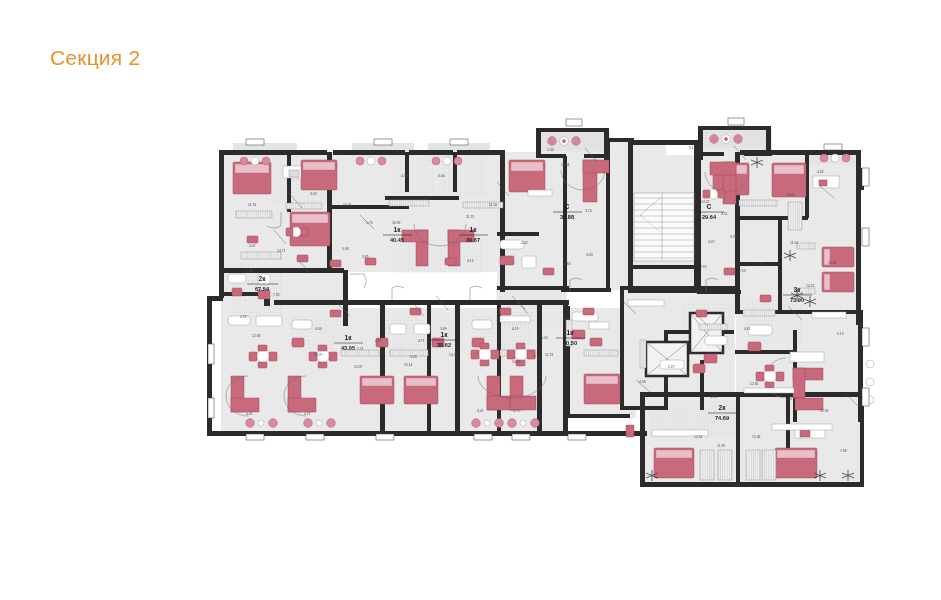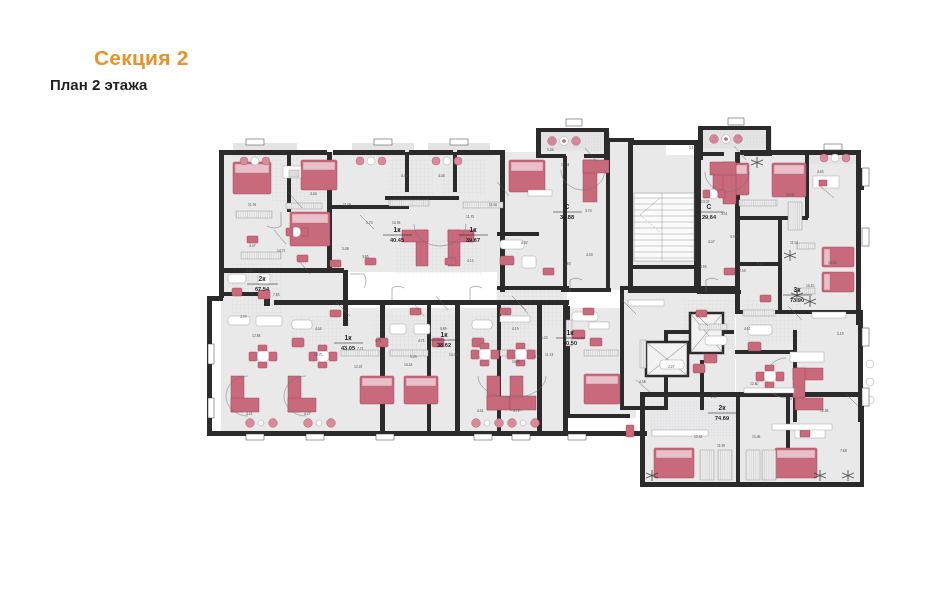--- a/index.html
+++ b/index.html
@@ -9,22 +9,22 @@
     font-family:"Liberation Sans",sans-serif;
     overflow:hidden;
     position:relative;
   }
   #titleBlock{position:absolute;left:50px;top:44px;}
   #titleBlock .t1{
     font-size:23px;font-weight:bold;letter-spacing:.3px;
     color:#e8922a;line-height:28px;
   }
   #titleBlock .t2{
-    font-size:21px;font-weight:bold;letter-spacing:.2px;
-    color:#e8922a;line-height:27px;margin-left:44px;
+    font-size:21px;font-weight:normal;letter-spacing:.2px;
+    color:#e8922a;line-height:27px;
   }
   #titleBlock .t3{
     font-size:15px;font-weight:bold;
     color:#231f20;line-height:22px;margin-top:3px;
   }
   #planWrap{position:absolute;left:0;top:0;width:941px;height:600px;}
   svg{display:block;}
   .ws{fill:#2b2b2b;}              
   .room{fill:#e9e9ea;stroke:none;}
   .bal{fill:#e4e4e5;}
@@ -42,21 +42,20 @@
   .aptL{stroke:#1d1d1f;stroke-width:.55;}
   .lead{stroke:#5a5a5e;stroke-width:.45;fill:none;}
   .win{fill:#ffffff;stroke:#3a3a3a;stroke-width:.5;}
   .stair{fill:none;stroke:#8c8c90;stroke-width:.45;}
 </style>
 </head>
 <body>
 
 <div id="titleBlock">
   <div class="t2">Секция 2</div>
-  <div class="t3">План 2 этажа</div>
 </div>
 
 <div id="planWrap">
 <svg width="941" height="600" viewBox="0 0 941 600" xmlns="http://www.w3.org/2000/svg">
   <defs>
     <pattern id="tile" width="4" height="4" patternUnits="userSpaceOnUse">
       <path d="M0 0H4M0 0V4" class="hatch"></path>
     </pattern>
     <pattern id="tile2" width="3" height="3" patternUnits="userSpaceOnUse">
       <path d="M0 0H3M0 0V3" stroke="#d4d4d7" stroke-width=".4" fill="none"></path>

